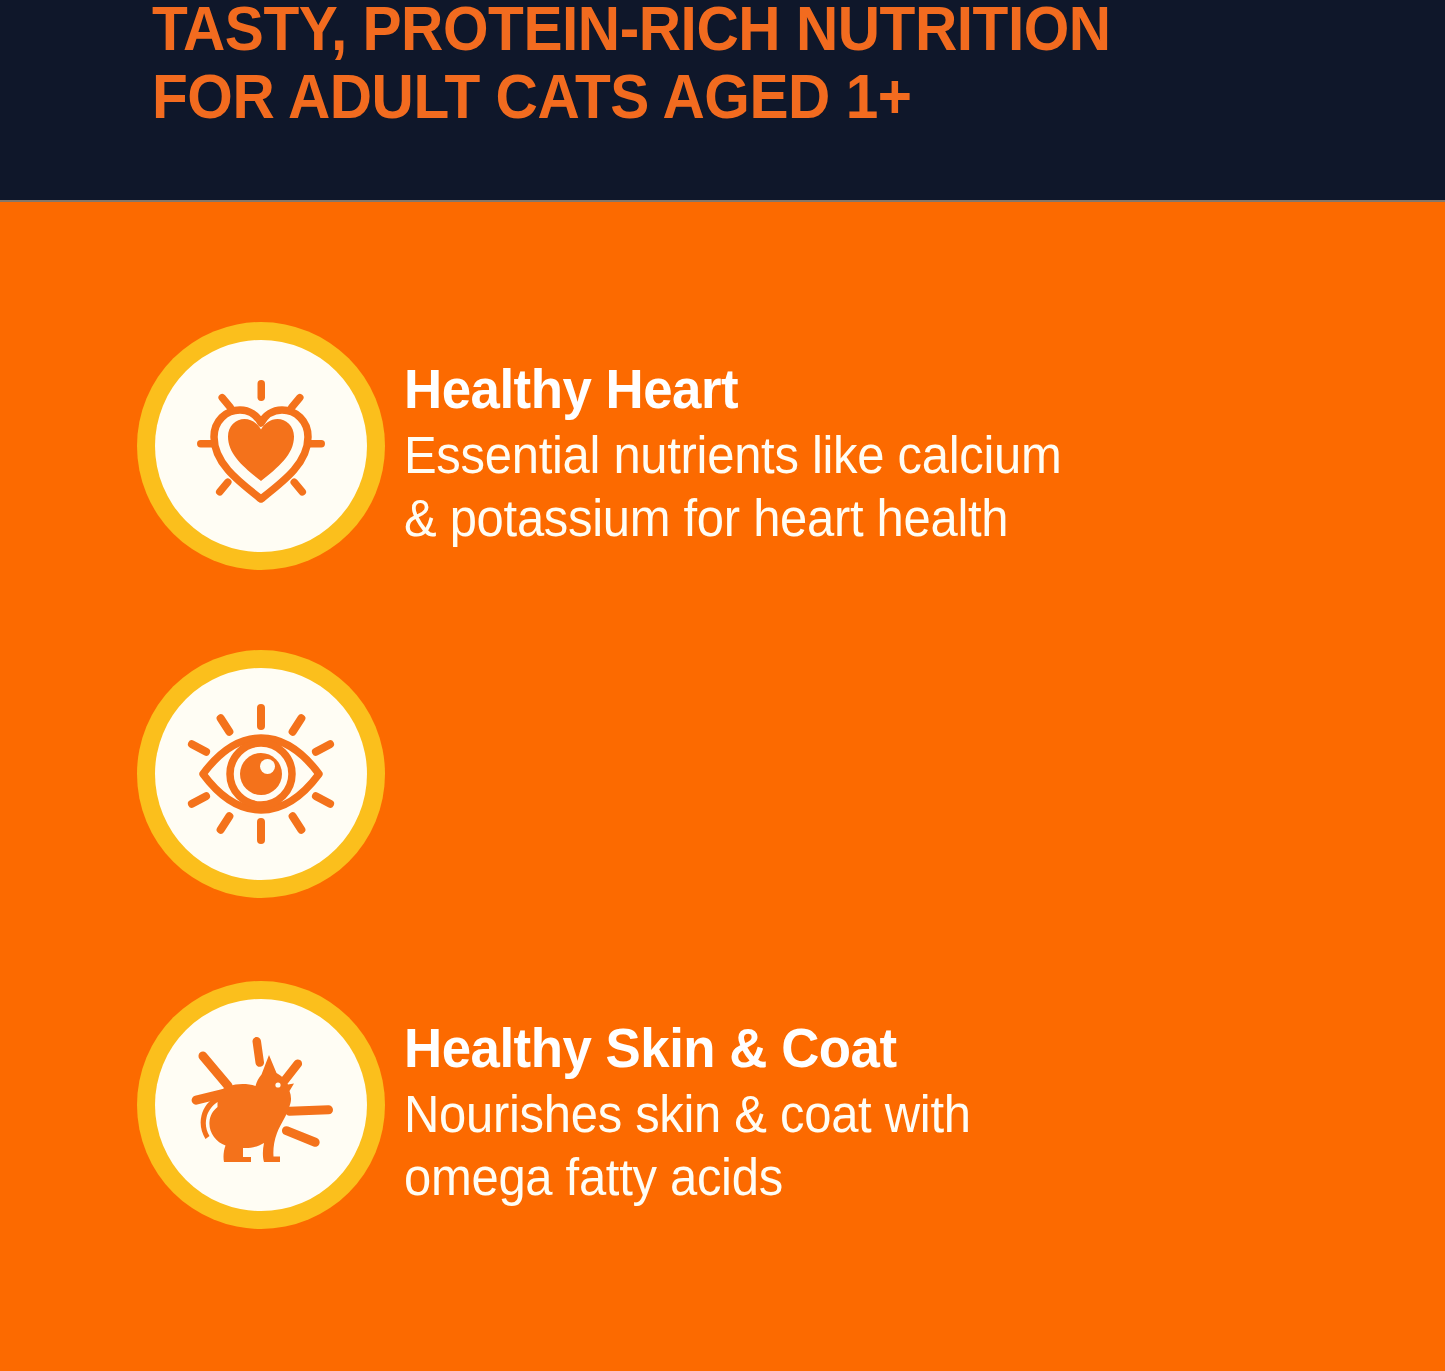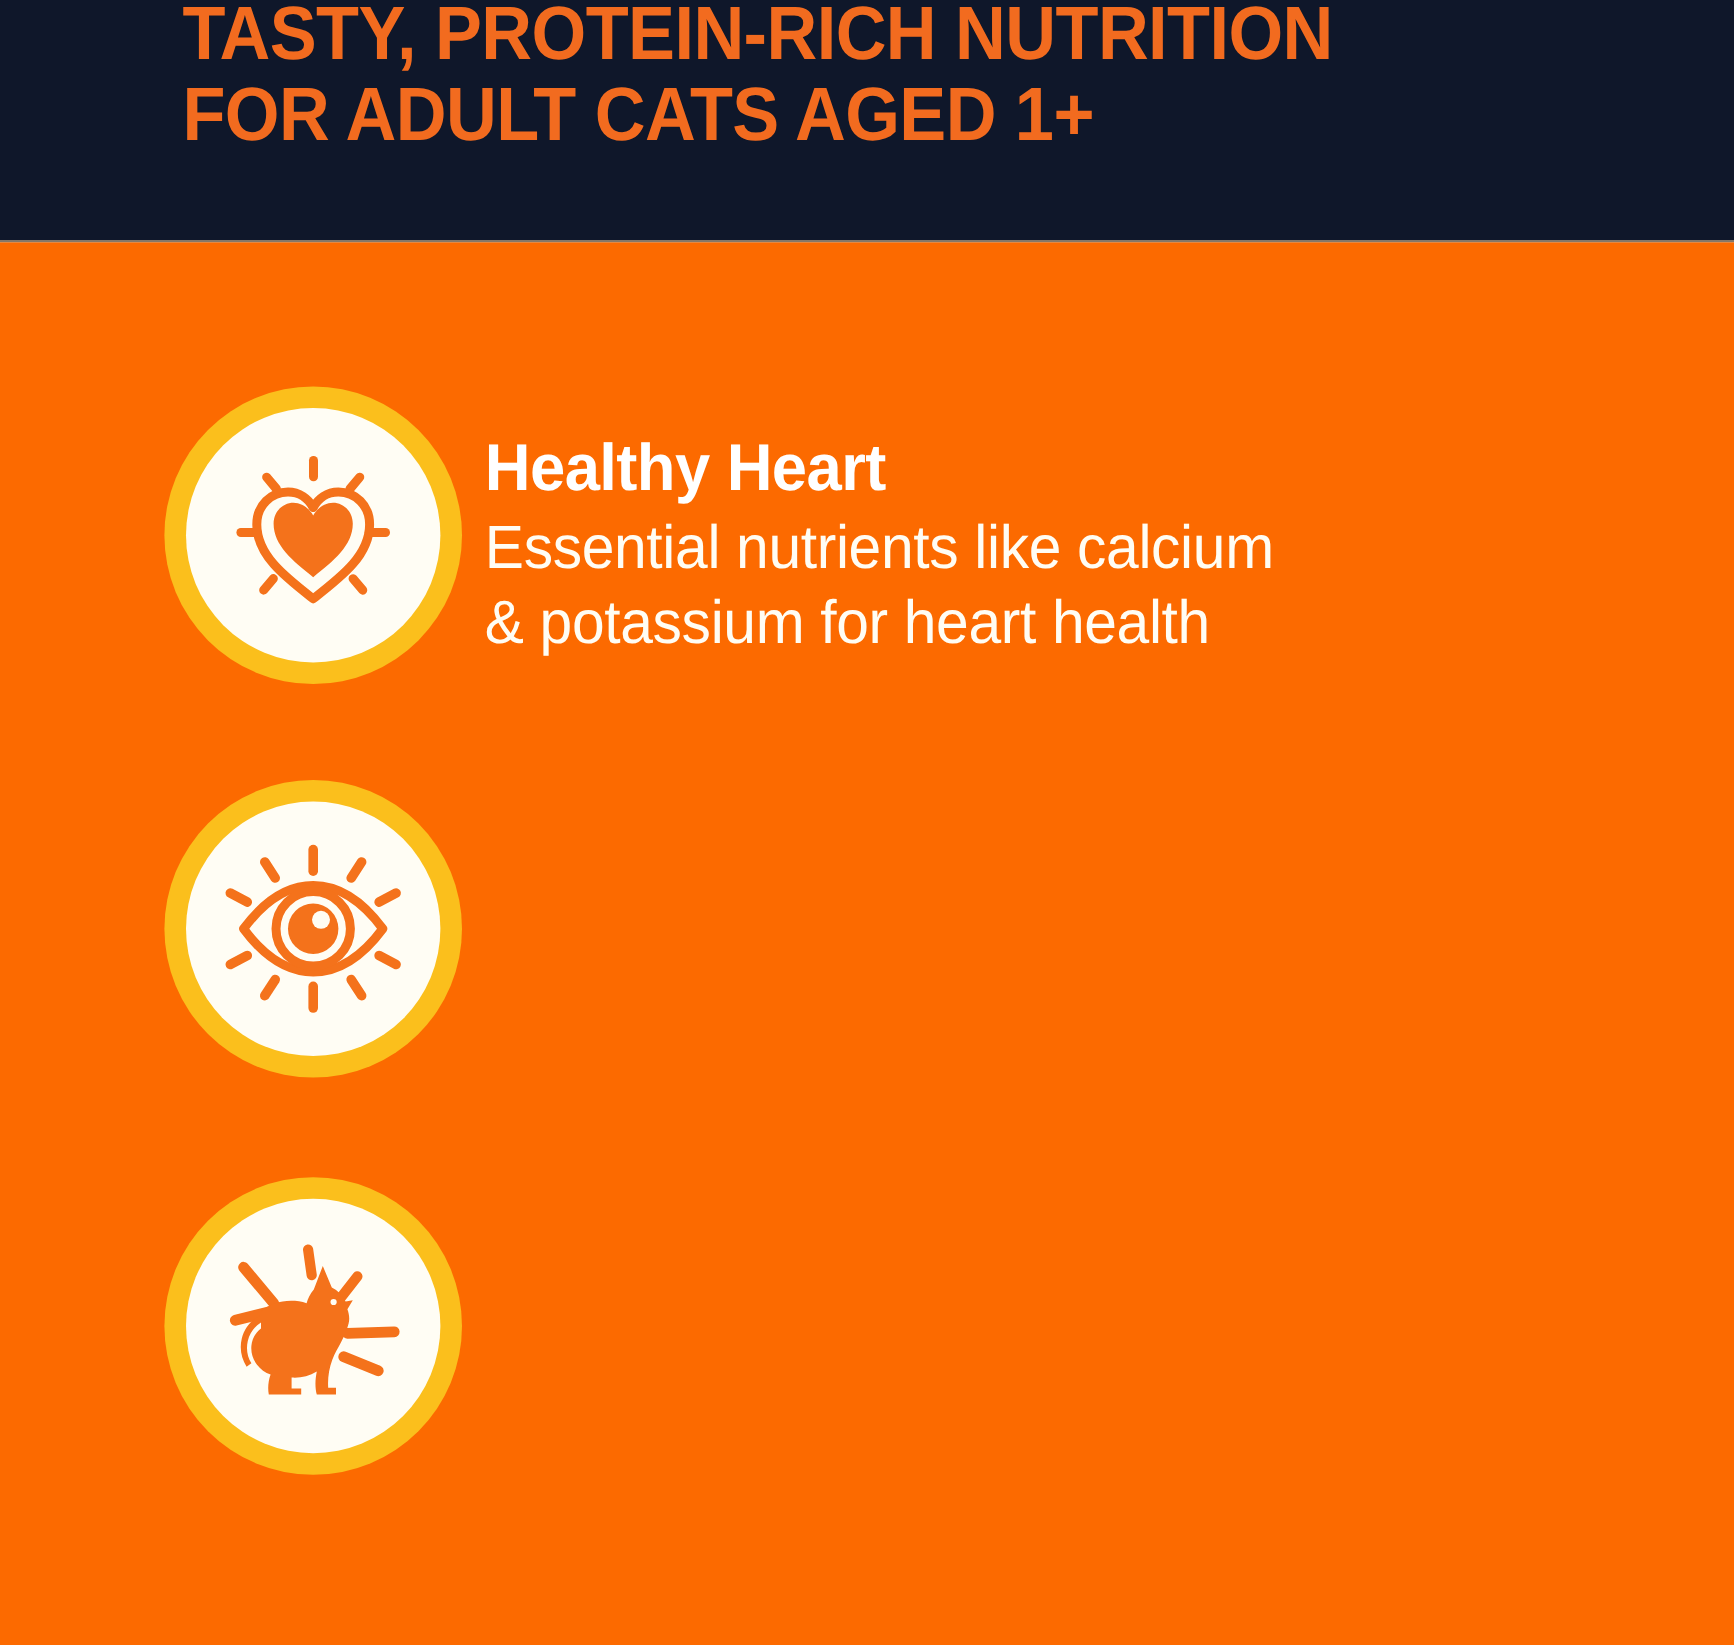--- a/index.html
+++ b/index.html
@@ -255,15 +255,20 @@
                    L 36.5 64
                    C 43 58, 52 55, 61.5 55
                    C 66 55, 70.5 55.5, 74.5 57
                    C 75.5 53, 77.5 49, 80.5 45.5
                    L 88 26 Z" fill="#F4721B"></path>
 
           <circle cx="97" cy="56" r="2.6" fill="#FFFDF4"></circle>
         </svg>
       </div>
     </div>
+    <div class="benefit-text">
+      <div class="benefit-title">Healthy Skin &amp; Coat</div>
+      <div class="benefit-desc">Nourishes skin &amp; coat with
+omega fatty acids</div>
+    </div>
   </div>
 
 </div>
 
 </body></html>

